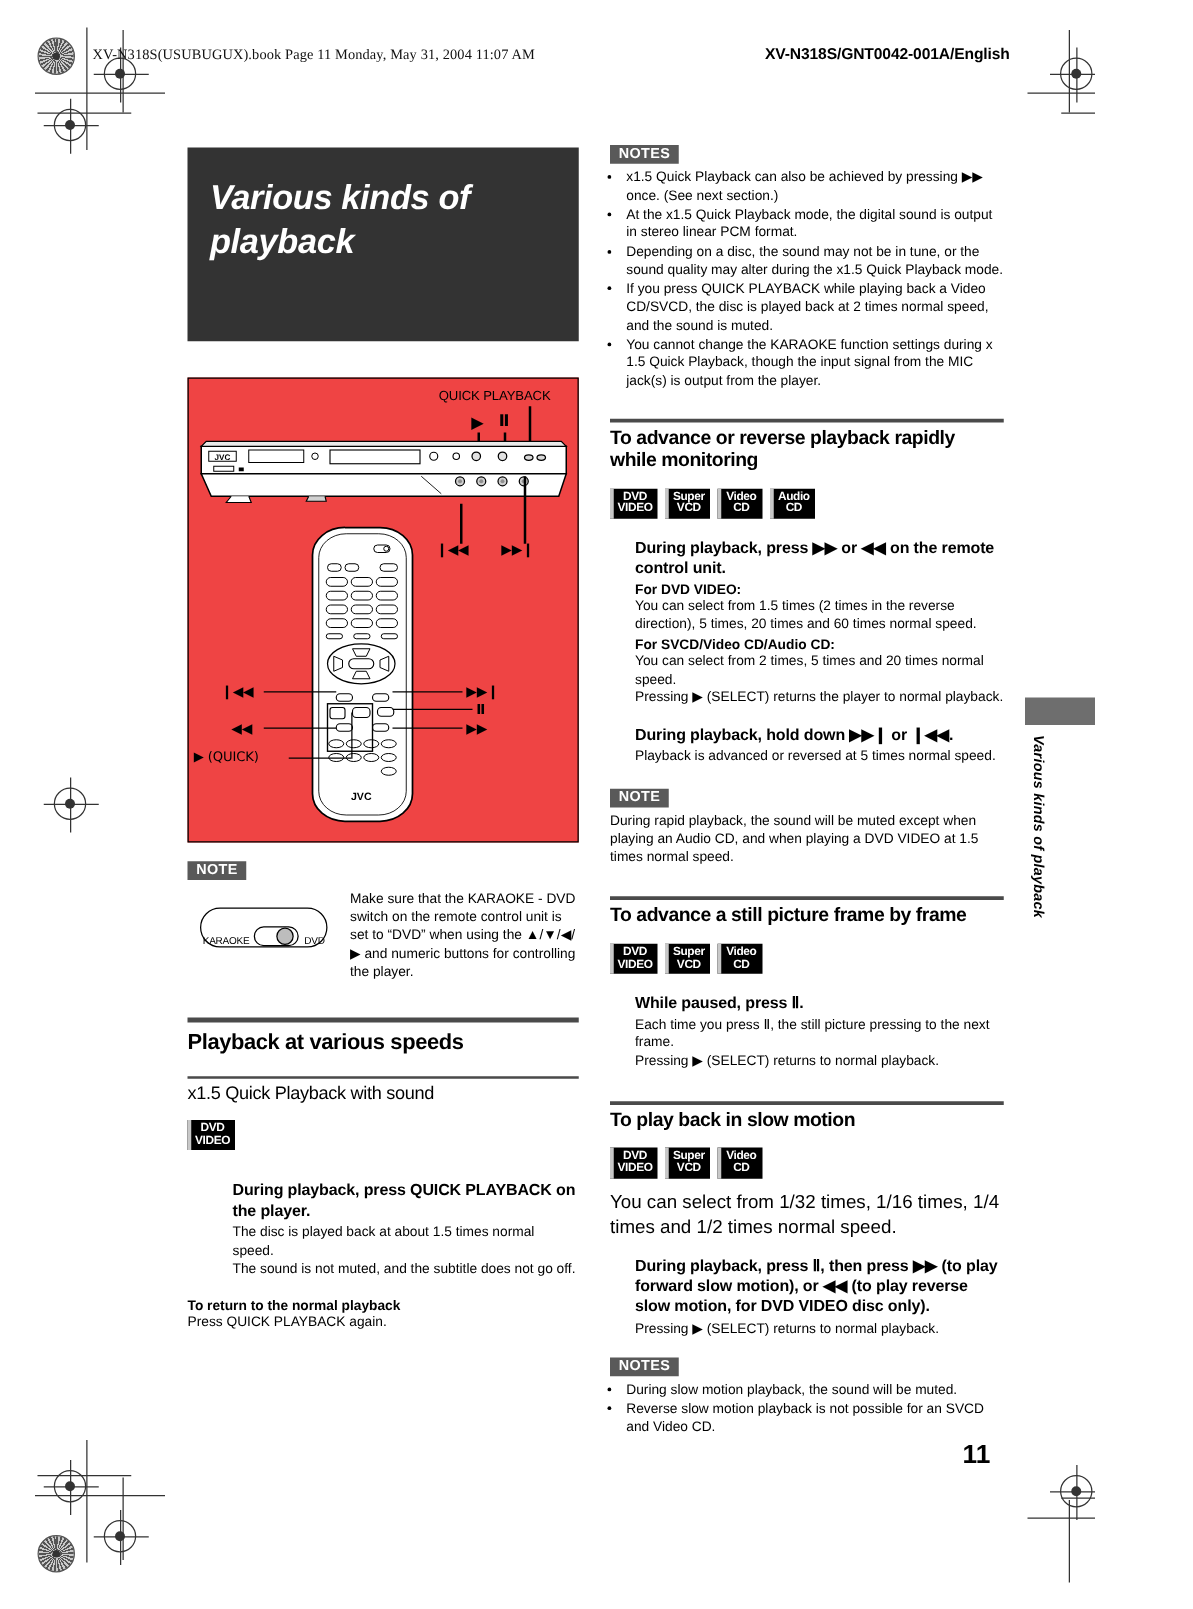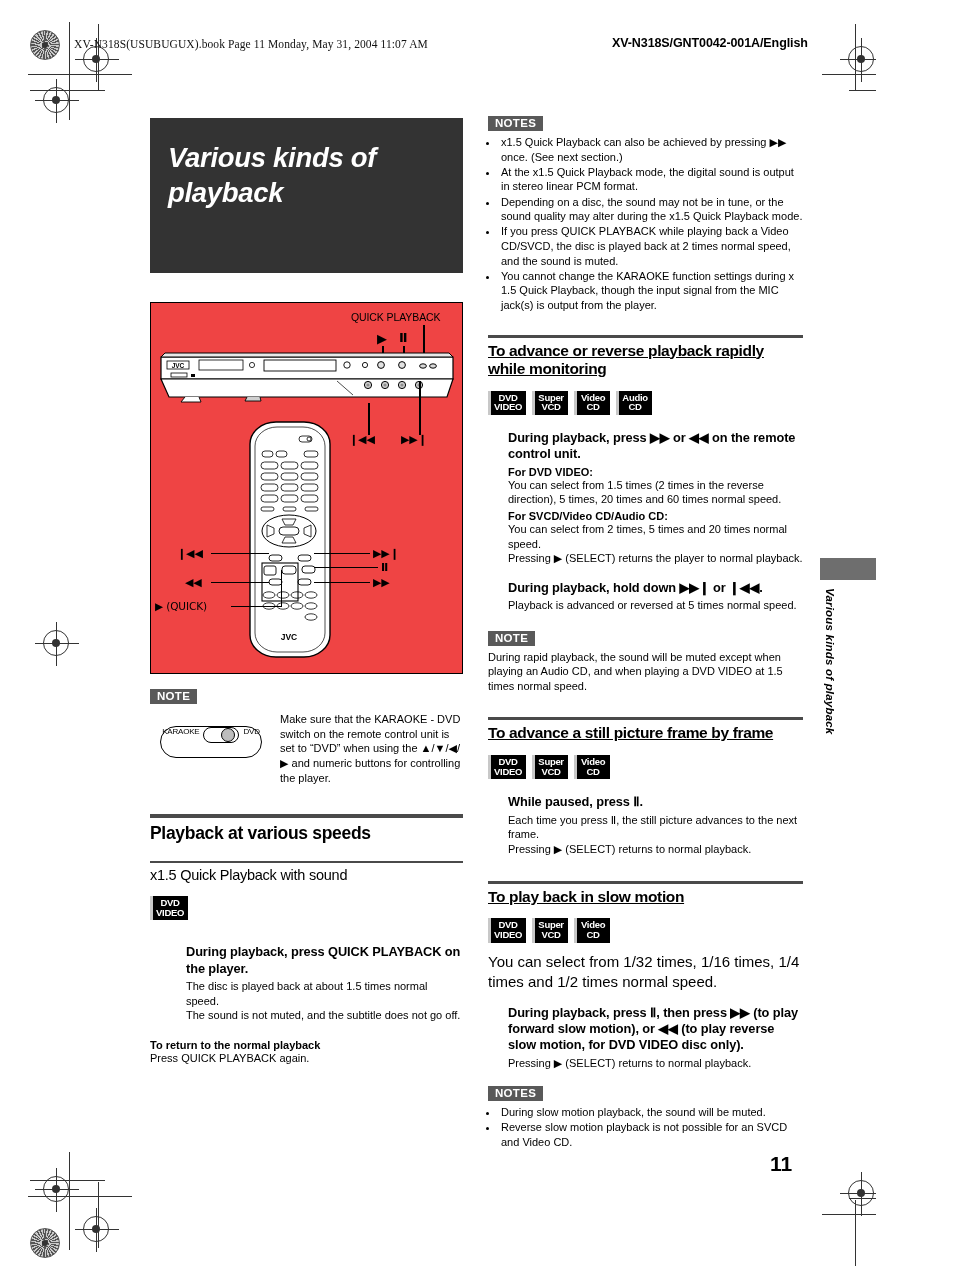--- a/index.html
+++ b/index.html
@@ -155,21 +155,21 @@
     display: flex;
     align-items: flex-start;
     margin-top: 8px;
   }
   .karaoke-switch {
     width: 100px;
     height: 30px;
     border: 1px solid #000;
     border-radius: 16px;
     display: flex;
-    align-items: flex-start;
+    align-items: flex-end;
     justify-content: center;
     gap: 4px;
     font-size: 8px;
     letter-spacing: -0.2px;
     flex: none;
     margin-top: 14px;
     margin-left: 10px;
   }
   .switch-track {
     width: 34px; height: 14px;
@@ -210,21 +210,20 @@
   .h-sub .rule { border-top: 2.5px solid #4a4a4a; }
   .h-sub .txt {
     font-size: 14.5px;
     font-weight: normal;
     letter-spacing: -0.25px;
     padding-top: 4px;
     line-height: 1.18;
   }
   .h-right {
     margin-top: 0;
-    text-decoration: underline;
   }
   .h-right .rule { border-top: 3.5px solid #4a4a4a; }
   .h-right .txt {
     font-size: 15.5px;
     font-weight: bold;
     letter-spacing: -0.35px;
     padding-top: 4px;
     line-height: 1.2;
   }
 
@@ -651,21 +650,21 @@
         <span class="l2">VCD</span>
       </div>
       <div class="badge">
         <span class="l1">Video</span>
         <span class="l2">CD</span>
       </div>
     </div>
 
     <div class="instr" style="margin-top:15px;">
       <div class="instr-head">While paused, press Ⅱ.</div>
-      <div class="instr-body">Each time you press Ⅱ, the still picture advances to the next frame.</div>
+      <div class="instr-body">Each time you press Ⅱ, the still picture pressing to the next frame.</div>
       <div class="instr-body" style="margin-top:0;">Pressing ▶ (SELECT) returns to normal playback.</div>
     </div>
 
     <div class="h-right" style="margin-top:24px;">
       <div class="rule"></div>
       <div class="txt">To play back in slow motion</div>
     </div>
 
     <div class="badge-row">
       <div class="badge">

